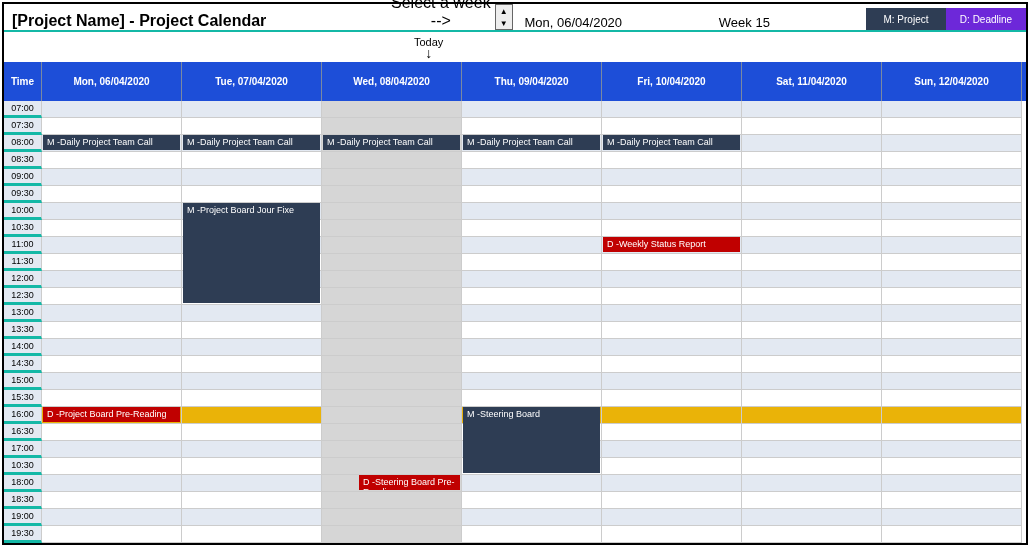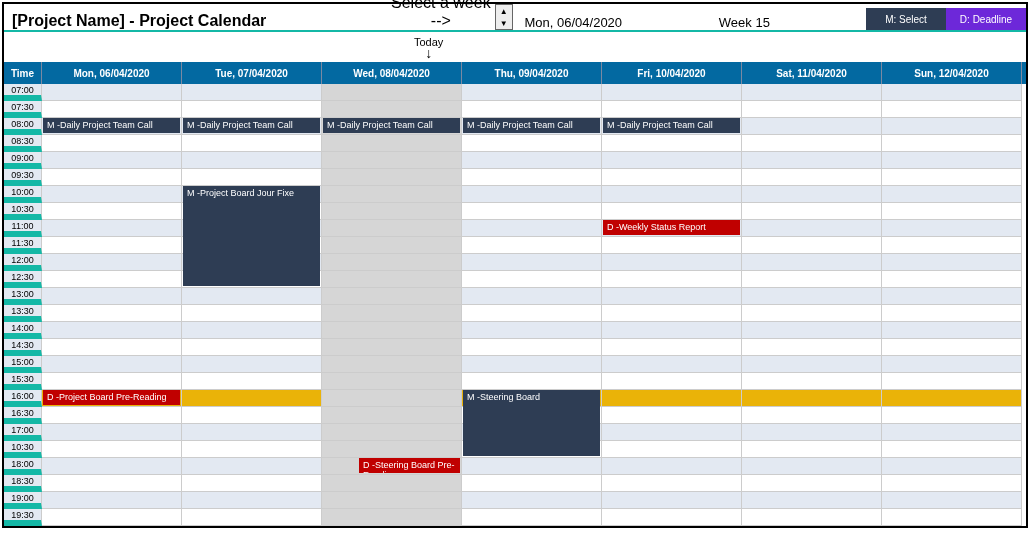--- a/index.html
+++ b/index.html
@@ -12,26 +12,26 @@
 .stepper div { flex: 1; display: flex; align-items: center; justify-content: center; font-size: 8px; cursor: pointer; background: #eee; }
 .date-display { font-size: 13px; padding-left: 12px; width: 210px; }
 .week-display { font-size: 13px; width: 150px; }
 .chips { display: flex; margin-left: auto; }
 .chip { width: 80px; height: 22px; display: flex; align-items: center; justify-content: center; color: #fff; font-size: 10px; }
 .chip-m { background: #2e3d54; }
 .chip-d { background: #6d28d9; }
 .today-marker { position: absolute; left: 410px; top: 32px; font-size: 11px; text-align: center; }
 .today-marker .arrow { font-size: 14px; line-height: 10px; }
 .grid { margin-top: 30px; }
-.header-row { display: flex; height: 22px; background: #0369a1; color: #fff; }
+.header-row { display: flex; height: 39px; background: #1d4ed8; color: #fff; }
 .time-col { width: 38px; text-align: center; border-right: 1px solid #7a89a2; display: flex; align-items: center; justify-content: center; font-size: 10px; font-weight: bold; }
 .day-col { width: 140px; border-right: 1px solid #7a89a2; display: flex; align-items: center; justify-content: center; font-size: 10px; font-weight: bold; }
 .body-rows { position: relative; }
 .row { display: flex; height: 17px; }
-.row .time-cell { width: 38px; border-right: 1px solid #ccc; border-bottom: 6px solid #14b8a6; display: flex; align-items: center; justify-content: center; font-size: 9px; background: #e3e9f2; }
+.row .time-cell { width: 38px; border-right: 1px solid #ccc; border-bottom: 3px solid #14b8a6; display: flex; align-items: center; justify-content: center; font-size: 9px; background: #e3e9f2; }
 .row .cell { width: 140px; border-right: 1px solid #ccc; border-bottom: 1px solid #ccc; background: #fff; position: relative; }
 .row:nth-child(odd) .cell { background: #e3e9f2; }
 .row .cell.today { background: #d6d6d6; }
 .row:nth-child(odd) .cell.today { background: #d6d6d6; }
 .row .cell.now { background: #eab308; }
 .event { position: absolute; left: 1px; right: 1px; color: #fff; font-size: 9px; padding: 2px 4px; overflow: hidden; z-index: 5; }
 .event-m { background: #2e3d54; }
 .event-d { background: #c00000; }
 .now-marker { position: absolute; right: -42px; top: 50%; transform: translateY(-50%); display: flex; align-items: center; font-size: 11px; white-space: nowrap; }
 .now-marker .arr { font-size: 14px; margin-right: 4px; }
@@ -43,21 +43,21 @@
   <div class="header">
     <div class="title">[Project Name] - Project Calendar</div>
     <div class="select-label">Select a week --&gt;</div>
     <div class="stepper">
       <div>▲</div>
       <div>▼</div>
     </div>
     <div class="date-display">Mon, 06/04/2020</div>
     <div class="week-display">Week 15</div>
     <div class="chips">
-      <div class="chip chip-m">M: Select</div>
+      <div class="chip chip-m">M: Project</div>
       <div class="chip chip-d">D: Deadline</div>
     </div>
   </div>
 
   <div class="today-marker">
     <div>Today</div>
     <div class="arrow">↓</div>
   </div>
 
   <div class="grid">

